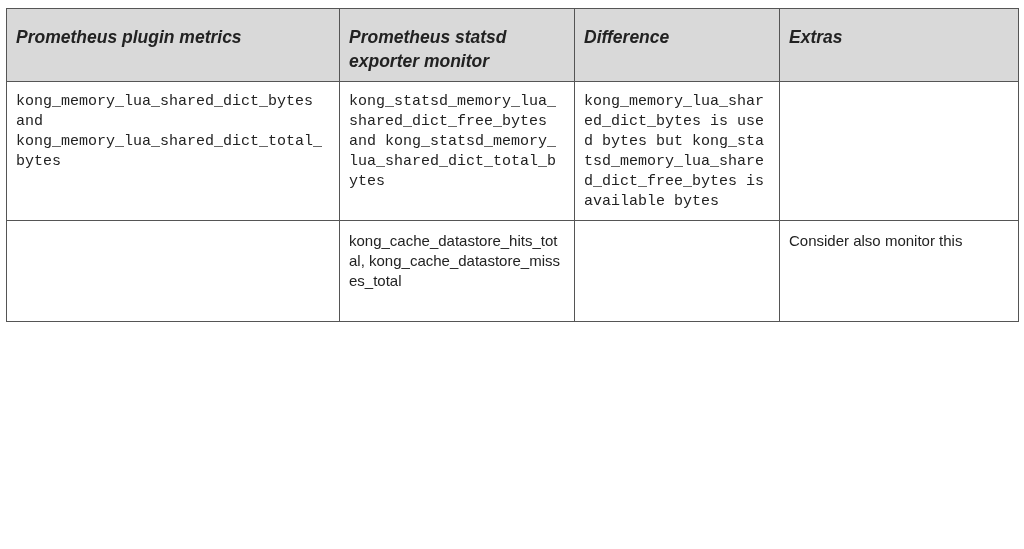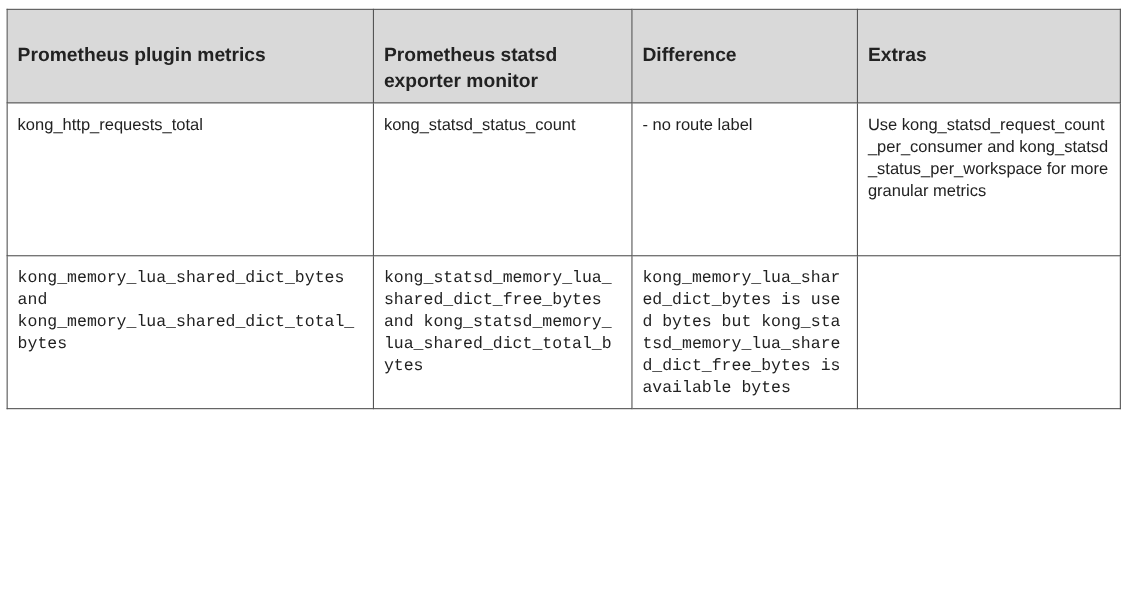--- a/index.html
+++ b/index.html
@@ -4,21 +4,21 @@
 <style>
   html, body { margin:0; padding:0; background:#fff; }
   body { width:1024px; height:549px; position:relative; overflow:hidden;
          font-family:"Liberation Sans", sans-serif; color:#222; }
   table { position:absolute; left:6px; top:8px; border-collapse:collapse;
           table-layout:fixed; width:1012px; }
   td, th { border:1.5px solid #555; vertical-align:top; text-align:left;
            padding:10px 9px 8px 9px; font-size:15px; line-height:20px;
            word-break:break-all; overflow-wrap:anywhere; }
   th { background:#d9d9d9; font-weight:bold; font-size:17.5px; line-height:24px;
-       padding-top:28px; height:46px; word-break:normal; }
+       padding-top:16px; height:46px; word-break:normal;font-style:italic; }
   tr.r1 td { height:120px; }
   tr.r2 td { height:60px; }
   tr.r3 td { height:120px;font-family:Liberation Mono, monospace; }
   tr.r4 td { height:82px; }
   td.c1 { word-break:normal; }
 </style>
 </head>
 <body>
 
 <table>
@@ -28,26 +28,26 @@
       <col style="width:205px">
       <col style="width:239px">
   </colgroup>
   <tbody>
       <tr>
     <th>Prometheus plugin metrics</th>
     <th>Prometheus statsd exporter monitor</th>
     <th>Difference</th>
     <th>Extras</th>
   </tr>
-  <tr class="r1">
-    <td class="c1">kong_http_requests_total</td>
-    <td>kong_statsd_status_count</td>
-    <td>- no route label</td>
-    <td>Use kong_statsd_request_count_per_consumer and kong_statsd_status_per_workspace for more granular metrics</td>
-  </tr>
   <tr class="r3">
     <td class="c1">kong_memory_lua_shared_dict_bytes and kong_memory_lua_shared_dict_total_bytes</td>
     <td>kong_statsd_memory_lua_shared_dict_free_bytes and kong_statsd_memory_lua_shared_dict_total_bytes</td>
     <td>kong_memory_lua_shared_dict_bytes is used bytes but kong_statsd_memory_lua_shared_dict_free_bytes is available bytes</td>
     <td></td>
   </tr>
+  <tr class="r4">
+    <td class="c1"></td>
+    <td>kong_cache_datastore_hits_total, kong_cache_datastore_misses_total</td>
+    <td></td>
+    <td>Consider also monitor this</td>
+  </tr>
 </tbody>
   </table>
 
 </body></html>

